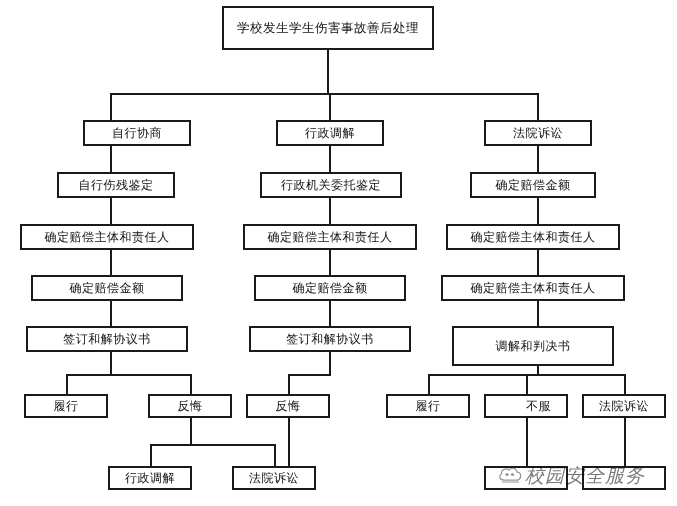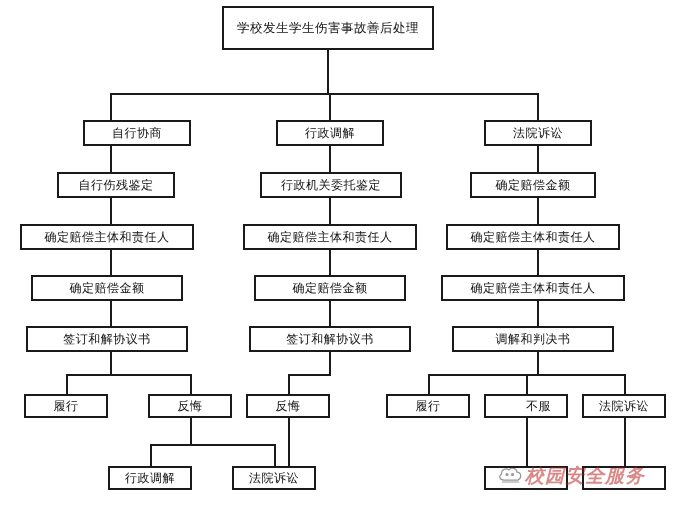--- a/index.html
+++ b/index.html
@@ -63,23 +63,23 @@
   }
   #watermark .wm-logo {
     width: 26px;
     height: 22px;
     margin-right: 2px;
     flex: 0 0 auto;
   }
   #watermark .wm-text {
     font-family: "DejaVu Serif", "Liberation Serif", serif;
     font-style: italic;
-    font-weight: bold;
+    font-weight: normal;
     font-size: 19px;
-    color: #b91c1c;
+    color: #000000;
     letter-spacing: 1px;
     white-space: nowrap;
   }
 </style>
 </head>
 <body>
 
 <div id="flowchart">
   <div id="connector-layer">
       <div class="conn v" style="left: 327px; top: 50px; height: 45px;"></div>
@@ -158,21 +158,21 @@
       </div>
       <div class="node" style="left: 441px; top: 275px; width: 184px; height: 26px;">
         <span>确定赔偿主体和责任人</span>
       </div>
       <div class="node" style="left: 26px; top: 326px; width: 162px; height: 26px;">
         <span>签订和解协议书</span>
       </div>
       <div class="node" style="left: 249px; top: 326px; width: 162px; height: 26px;">
         <span>签订和解协议书</span>
       </div>
-      <div class="node" style="left: 452px; top: 326px; width: 162px; height: 26px;">
+      <div class="node" style="left: 452px; top: 326px; width: 162px; height: 40px;">
         <span>调解和判决书</span>
       </div>
       <div class="node" style="left: 24px; top: 394px; width: 84px; height: 24px;">
         <span>履行</span>
       </div>
       <div class="node" style="left: 148px; top: 394px; width: 84px; height: 24px;">
         <span>反悔</span>
       </div>
       <div class="node" style="left: 246px; top: 394px; width: 84px; height: 24px;">
         <span>反悔</span>

